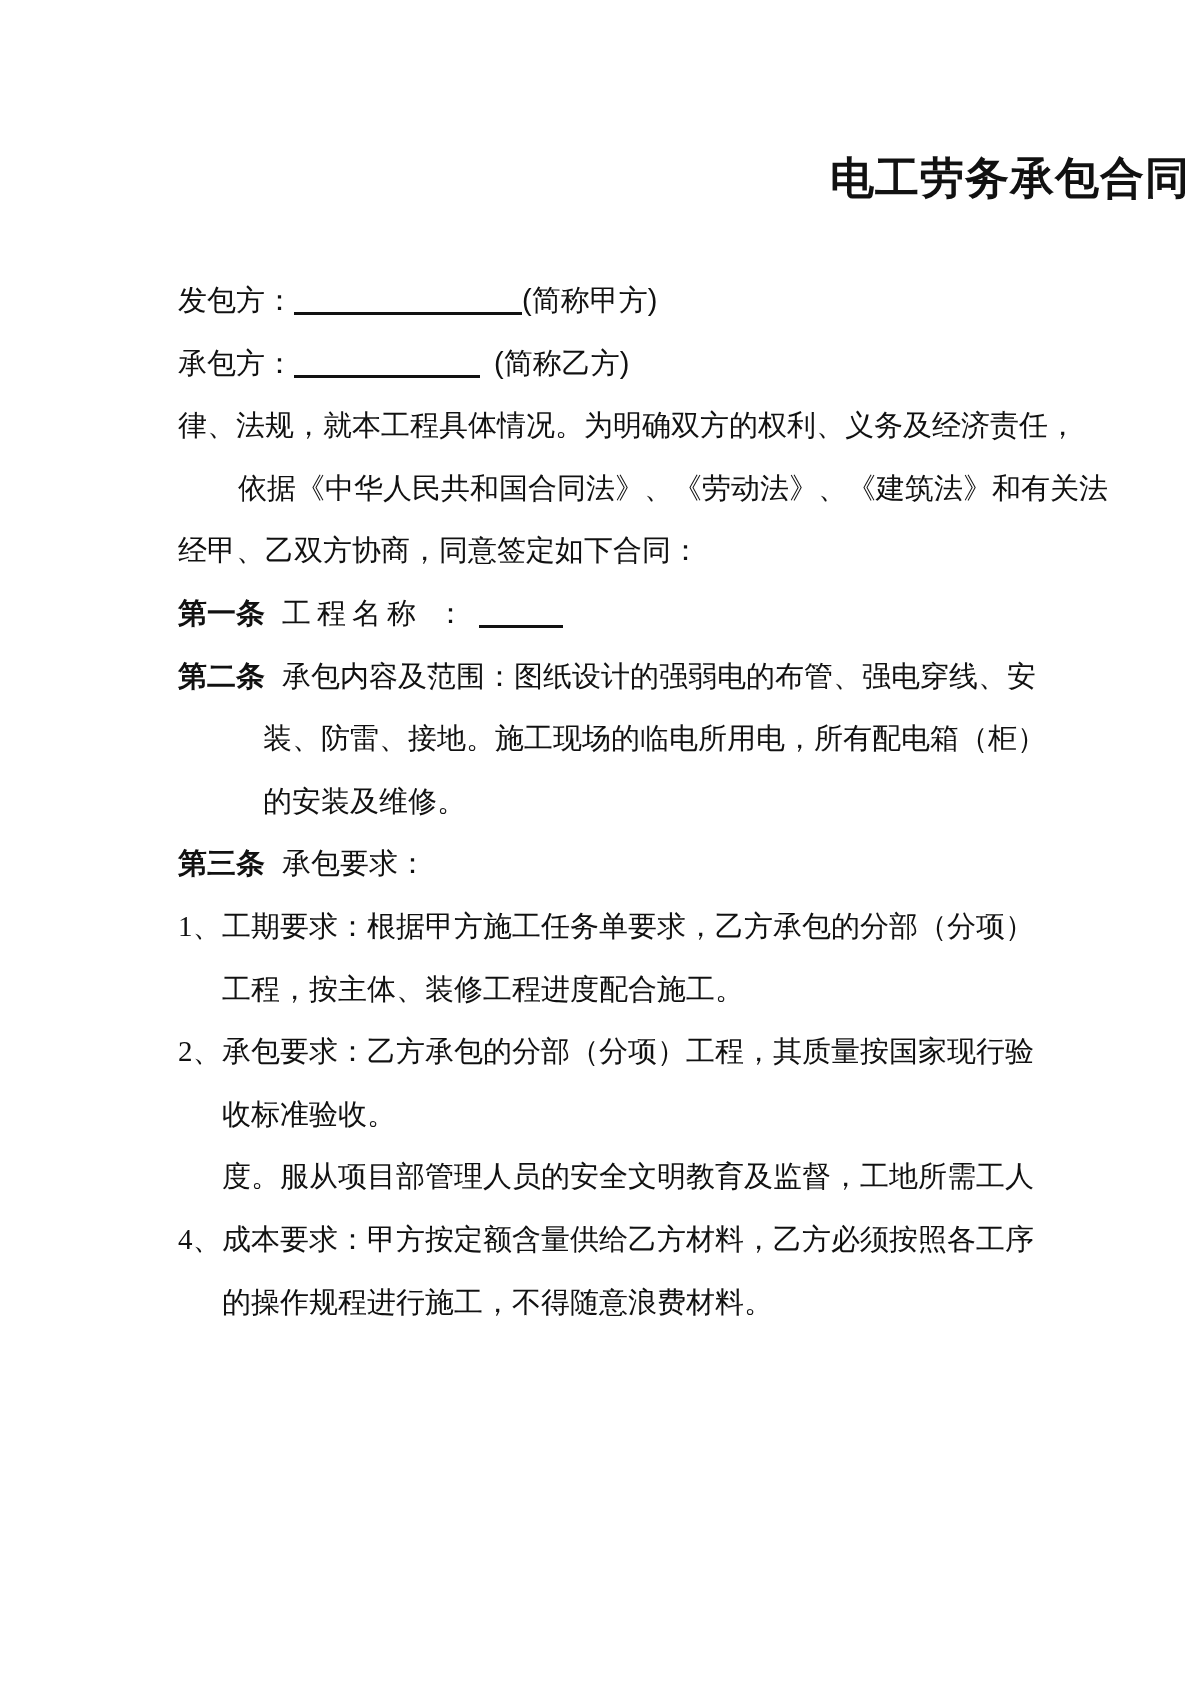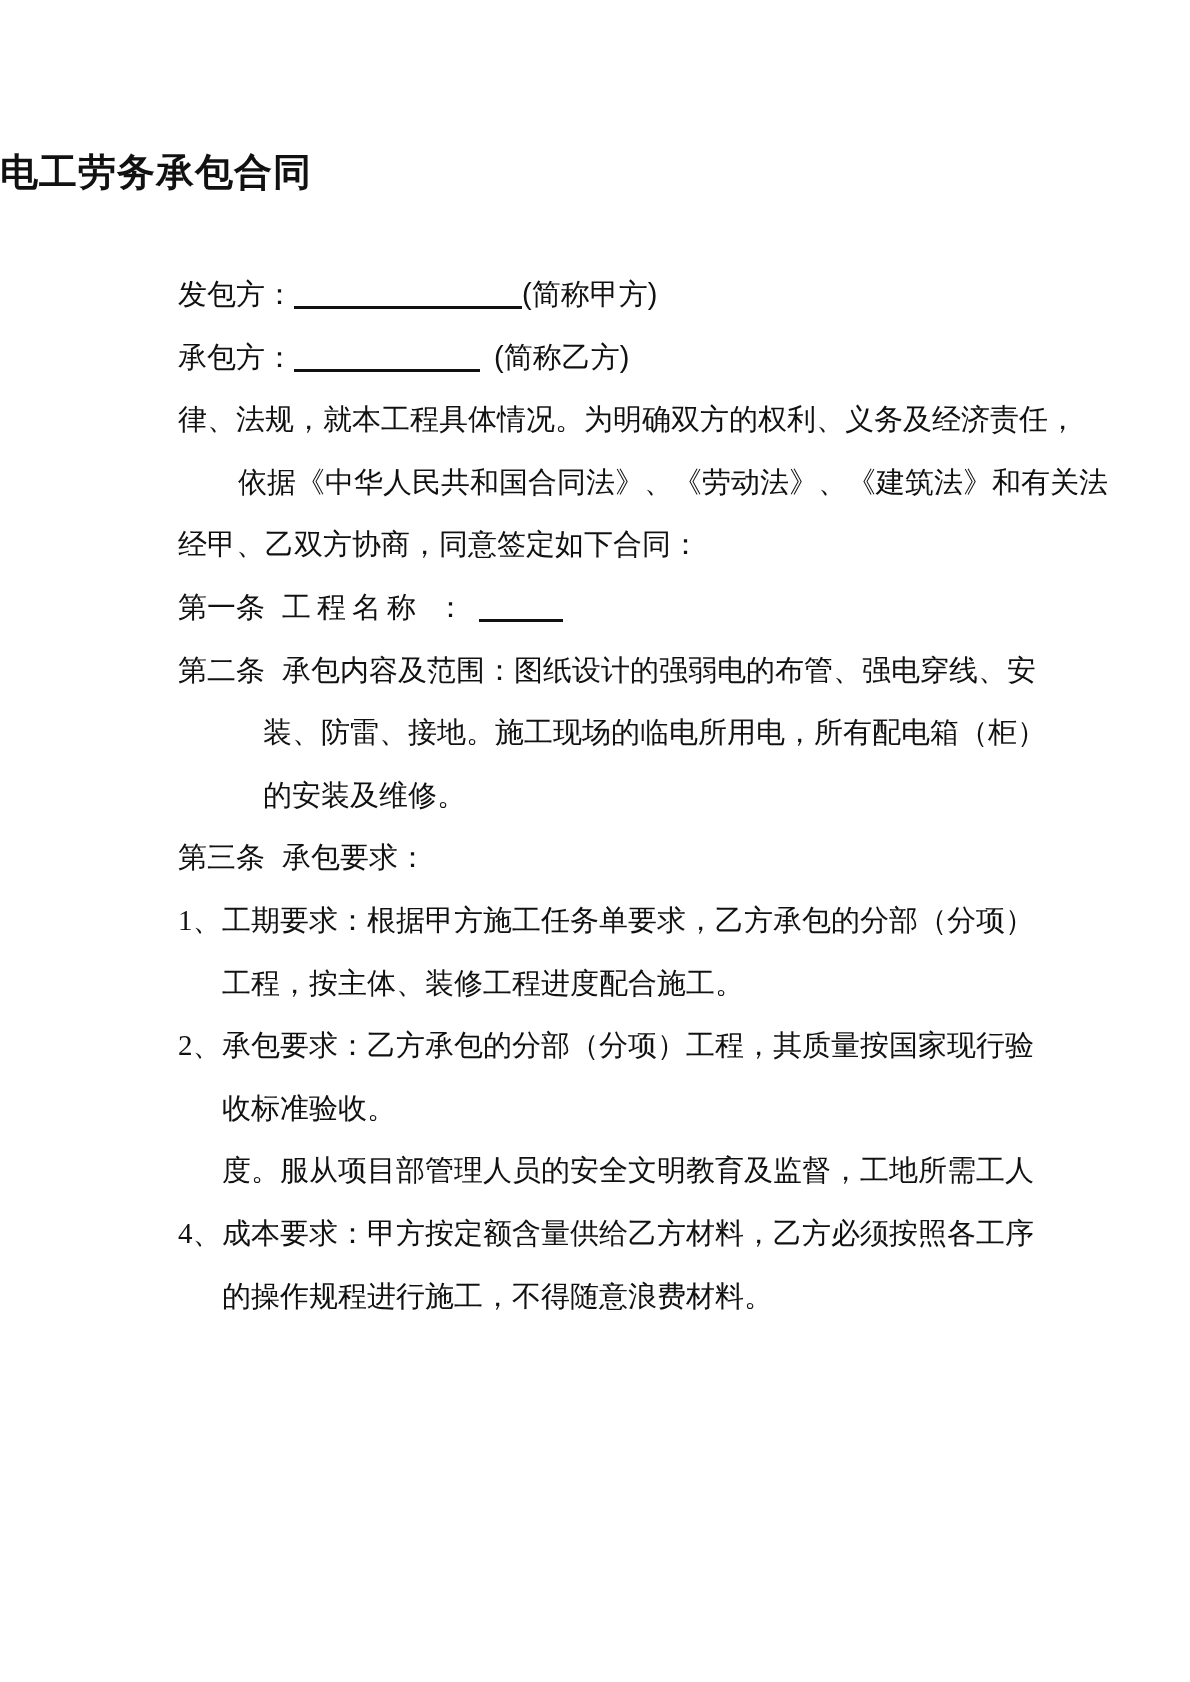--- a/index.html
+++ b/index.html
@@ -10,39 +10,39 @@
     margin: 0 auto;
     background: #ffffff;
     color: #111111;
     font-family: "Liberation Sans", "DejaVu Sans", sans-serif;
     font-size: 29px;
     padding-top: 140px;
     box-sizing: border-box;
     overflow: hidden;
   }
   .title {
-    margin: 0 0 59px 0;
+    margin: 6px 0 59px 0;
     height: 64px;
     line-height: 64px;
-    text-align: left;
-    font-size: 38px;
+    text-align: right;
+    font-size: 44px;
     font-weight: bold;
     letter-spacing: 1px;
   }
   .body {
     padding-left: 178px;
     width: 870px;
   }
   .line {
     height: 62.6px;
     line-height: 62.6px;
     white-space: nowrap;
   }
   .clause-label {
-    font-weight: normal;
+    font-weight: bold;
     margin-right: 17px;
   }
   .indent-first { padding-left: 60px; }
   .cont-clause  { padding-left: 85px; }
   .cont-item    { padding-left: 44px; }
   .num {
     display: inline-block;
     width: 44px;
     font-family: "Liberation Serif", "DejaVu Serif", serif;
   }

